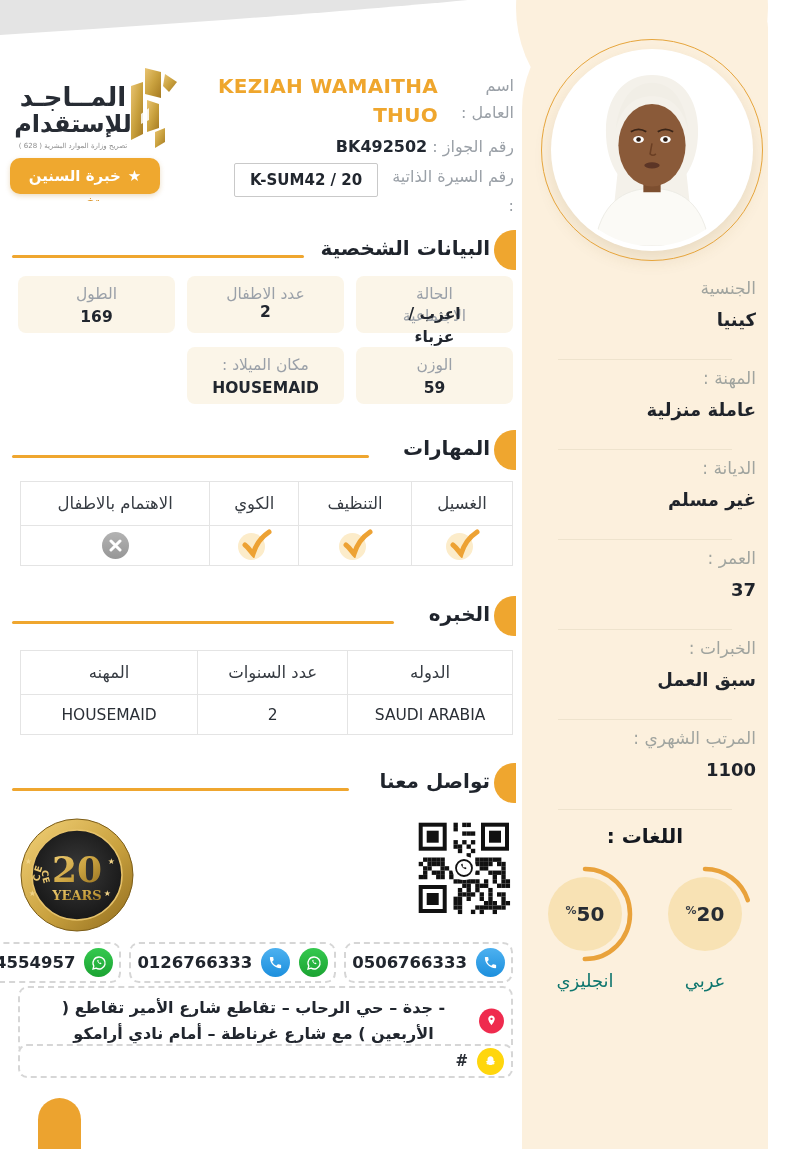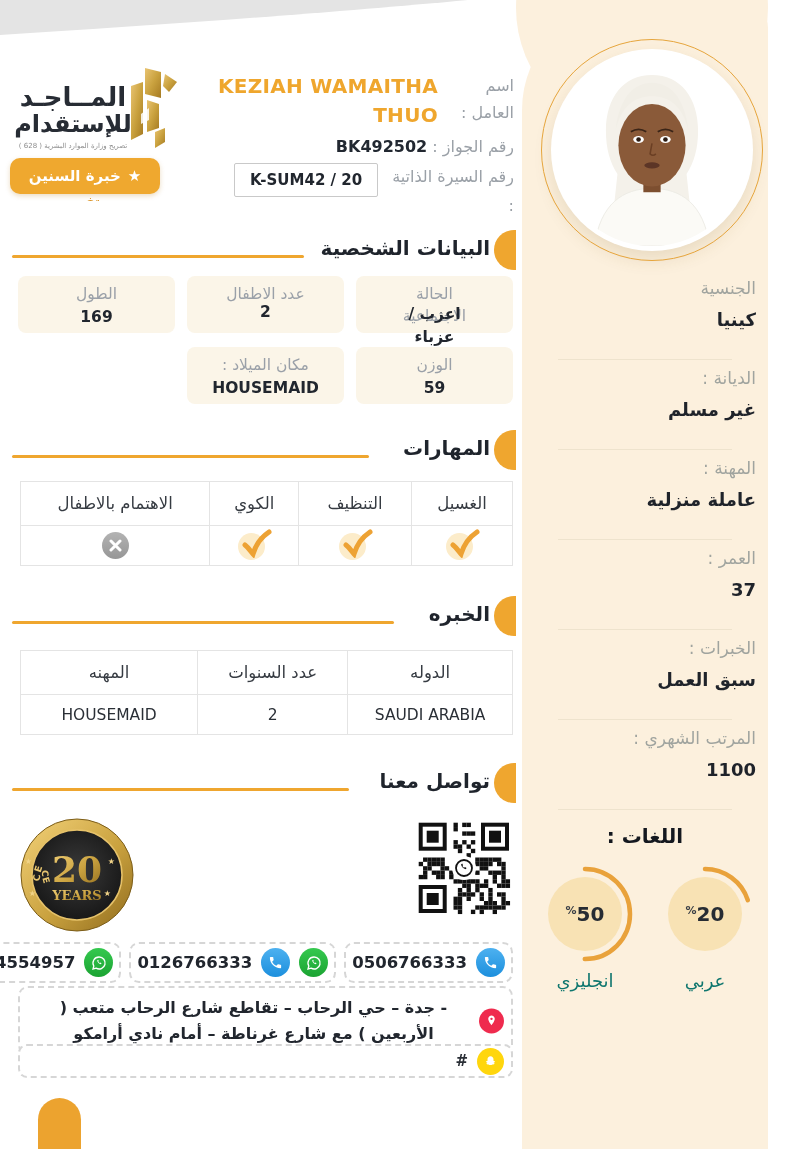--- a/index.html
+++ b/index.html
@@ -149,27 +149,27 @@
     </div>
   </div>
 
   <div class="sb-content">
     <div class="sb-field">
       <div class="sb-label">الجنسية</div>
       <div class="sb-value">كينيا</div>
       <div class="sb-div"></div>
     </div>
     <div class="sb-field">
+      <div class="sb-label">المهنة :</div>
+      <div class="sb-value">عاملة منزلية</div>
+      <div class="sb-div"></div>
+    </div>
+    <div class="sb-field">
       <div class="sb-label">الديانة :</div>
       <div class="sb-value">غير مسلم</div>
-      <div class="sb-div"></div>
-    </div>
-    <div class="sb-field">
-      <div class="sb-label">المهنة :</div>
-      <div class="sb-value">عاملة منزلية</div>
       <div class="sb-div"></div>
     </div>
     <div class="sb-field">
       <div class="sb-label">العمر :</div>
       <div class="sb-value">37</div>
       <div class="sb-div"></div>
     </div>
     <div class="sb-field">
       <div class="sb-label">الخبرات :</div>
       <div class="sb-value">سبق العمل</div>
@@ -575,21 +575,21 @@
       <span class="pnum">0544554957</span>
     </div>
   </div>
 
   <div class="addr">
     <span class="circ-icon red pin">
       <svg width="13" height="13" viewBox="0 0 24 24">
           <path d="M12 2c-3.3 0-6 2.7-6 6 0 4.5 6 12 6 12s6-7.5 6-12c0-3.3-2.7-6-6-6zm0 8.2a2.2 2.2 0 1 1 0-4.4 2.2 2.2 0 0 1 0 4.4z" fill="#fff"></path>
         </svg>
     </span>
-    <span>- جدة – حي الرحاب – تقاطع شارع الرحاب متعب ( الأربعين ) مع شارع غرناطة – أمام نادي أرامكو</span>
+    <span>- جدة – حي الرحاب – تقاطع شارع الأمير تقاطع ( الأربعين ) مع شارع غرناطة – أمام نادي أرامكو</span>
   </div>
 
   <div class="snap">
     <span class="circ-icon snapy">
       <svg width="17" height="17" viewBox="0 0 24 24">
           <path d="M12 4.5c-2.6 0-4.2 1.9-4.2 4.2v2.1c-.7.8-1.6 1.1-2.5 1.3.3.8 1.2 1.3 2.3 1.5-.1.6-.8 1-1.6 1.2.6 1 2.1 1.5 3.3 1.4.7.5 1.6.9 2.7.9s2-.4 2.7-.9c1.2.1 2.7-.4 3.3-1.4-.8-.2-1.5-.6-1.6-1.2 1.1-.2 2-.7 2.3-1.5-.9-.2-1.8-.5-2.5-1.3V8.7c0-2.3-1.6-4.2-4.2-4.2z" fill="#fff"></path>
         </svg>
     </span>
     <span class="snap-hash">#</span>
   </div>

